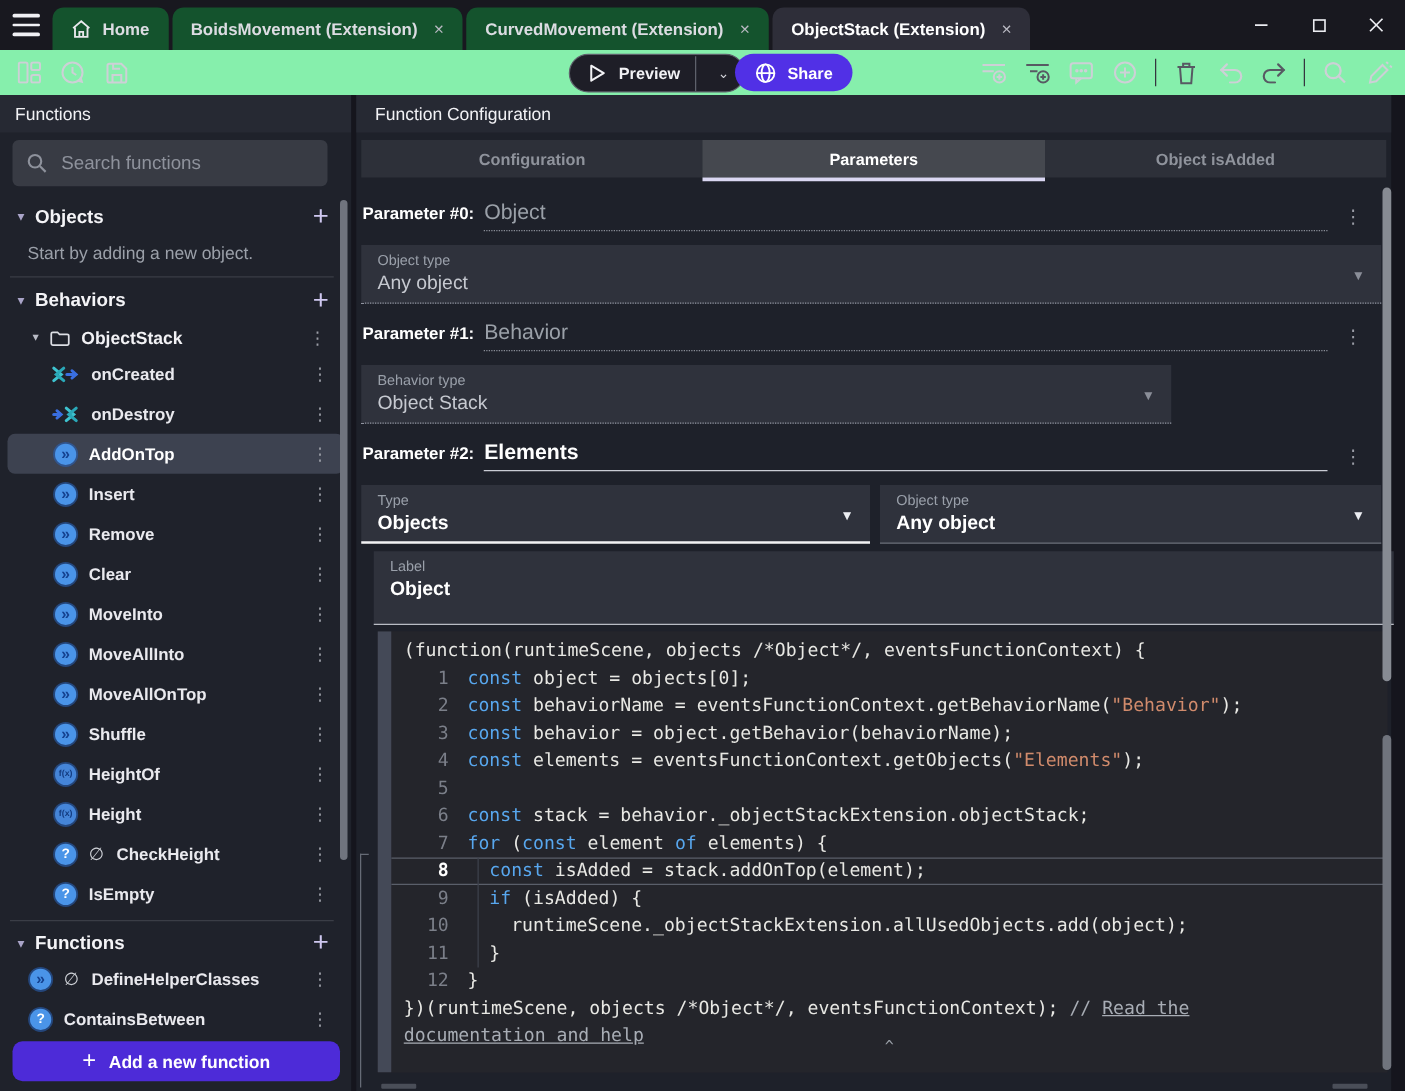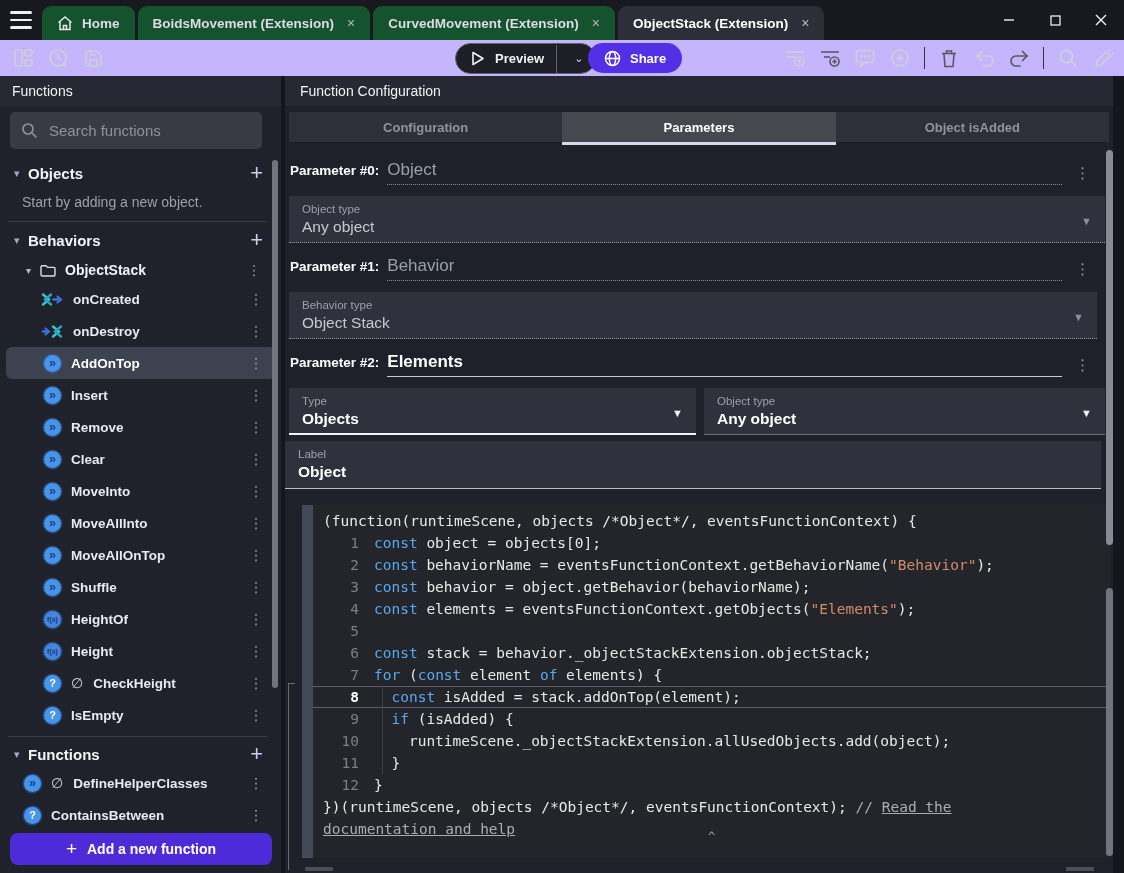--- a/index.html
+++ b/index.html
@@ -13,21 +13,21 @@
   .tabs{position:absolute;left:42px;bottom:0;display:flex;gap:3px;align-items:flex-end}
   .tab{height:34px;background:#14532d;border-radius:9px 9px 0 0;display:flex;align-items:center;
        padding:0 15px;font-size:13.5px;font-weight:bold;color:#dcdce2;white-space:nowrap;cursor:pointer}
   .tab.active{background:#2e2e39;color:#fff}
   .tab .tclose{margin-left:13px;font-size:14px;color:#b9b9c2;font-weight:normal}
   .tab svg{margin-right:9px}
   .wincontrols{position:absolute;right:0;top:0;height:40px;display:flex}
   .wbtn{width:46px;height:40px;display:flex;align-items:center;justify-content:center;color:#ecedf2;cursor:pointer}
 
   
-  .toolbar{position:absolute;top:40px;left:0;right:0;height:36px;background:#c4b5fd}
+  .toolbar{position:absolute;top:40px;left:0;right:0;height:36px;background:#86efac}
   .tb-left{position:absolute;left:12px;top:0;height:36px;display:flex;align-items:center;gap:13px}
   .tbicon{width:22px;height:22px;display:flex;align-items:center;justify-content:center;color:#cdd0d6;cursor:pointer}
   .tbicon.dim{color:#575a63}
   .tb-sep{width:1px;height:22px;background:#35353f}
   .preview-btn{position:absolute;left:455px;top:3px;height:29px;border:1px solid #5e616b;border-radius:16px;
       display:flex;align-items:center;padding:0 4px 0 13px;gap:9px;cursor:pointer;background:#1e1e27}
   .preview-btn .plabel{font-size:13px;font-weight:bold;color:#f2f2f5}
   .preview-btn .pv-sep{width:1px;height:28px;background:#5e616b;margin-left:3px}
   .preview-btn .chev{padding:0 8px;color:#d6d8de;font-size:11px}
   .share-btn{position:absolute;left:588px;top:3px;height:30px;background:#5130e6;border-radius:16px;
@@ -466,42 +466,42 @@
     <div class="flabel">Object type</div>
     <div class="fvalue">Any object</div>
     <span class="farrow">▼</span>
   </div>
 
   <div class="param-row" style="top:180px">
     <span class="param-label">Parameter #1:</span>
     <span class="param-name">Behavior</span>
     <span class="param-dots">⋮</span>
   </div>
-  <div class="field dotted" style="left:4px;top:216px;width:808px;height:47px">
+  <div class="field dotted" style="left:4px;top:216px;width:648px;height:47px">
     <div class="flabel">Behavior type</div>
     <div class="fvalue">Object Stack</div>
     <span class="farrow">▼</span>
   </div>
 
   <div class="param-row" style="top:276px">
     <span class="param-label">Parameter #2:</span>
     <span class="param-name focused">Elements</span>
     <span class="param-dots">⋮</span>
   </div>
   <div class="field focus-strong bold" style="left:4px;top:312px;width:407px;height:47px">
     <div class="flabel">Type</div>
     <div class="fvalue">Objects</div>
     <span class="farrow">▼</span>
   </div>
   <div class="field solid-dim bold" style="left:419px;top:312px;width:401px;height:47px">
     <div class="flabel">Object type</div>
     <div class="fvalue">Any object</div>
     <span class="farrow">▼</span>
   </div>
-  <div class="field solid-light bold" style="left:0;top:365px;width:816px;height:48px">
+  <div class="field solid-light bold" style="left:14px;top:365px;width:816px;height:59px">
     <div class="flabel">Label</div>
     <div class="fvalue">Object</div>
   </div>
 
   <div class="editor">
     <div class="editor-handle"></div>
     <div class="code">
       <div class="code-header t-p">(function(runtimeScene, objects /*Object*/, eventsFunctionContext) {</div>
       <div>
           <div class="crow">

